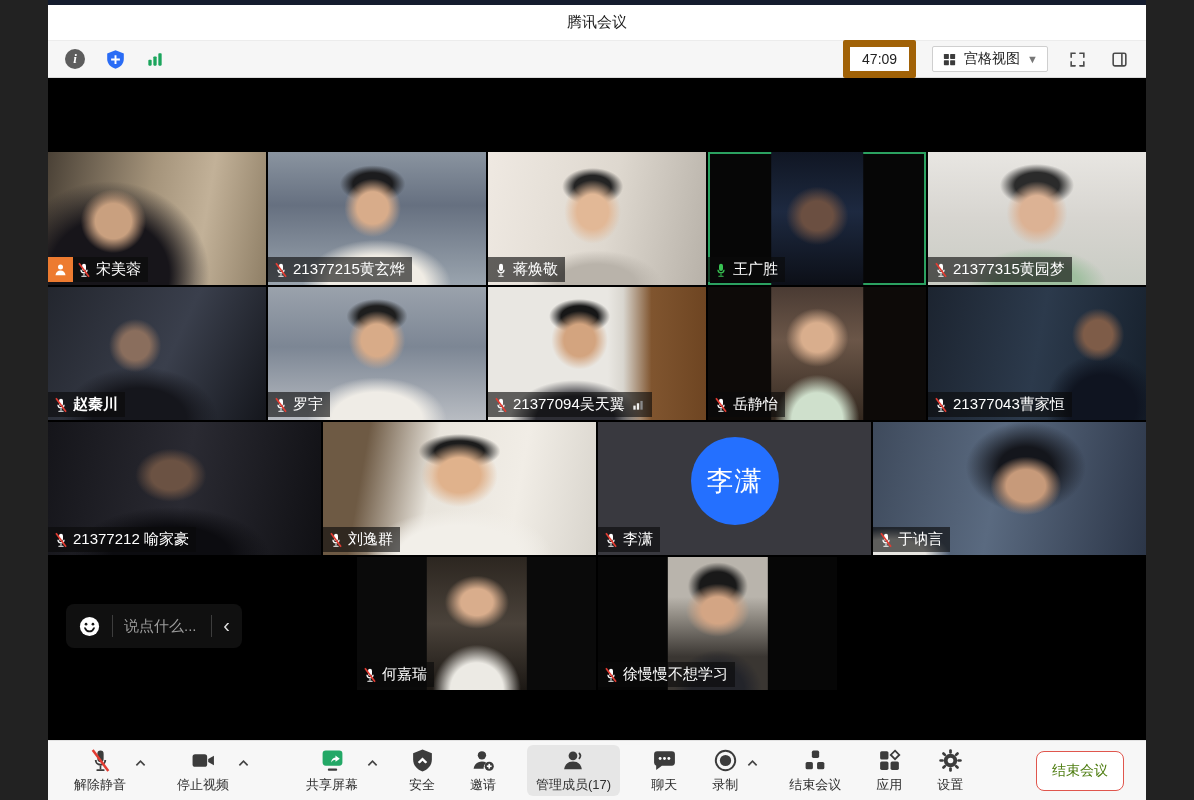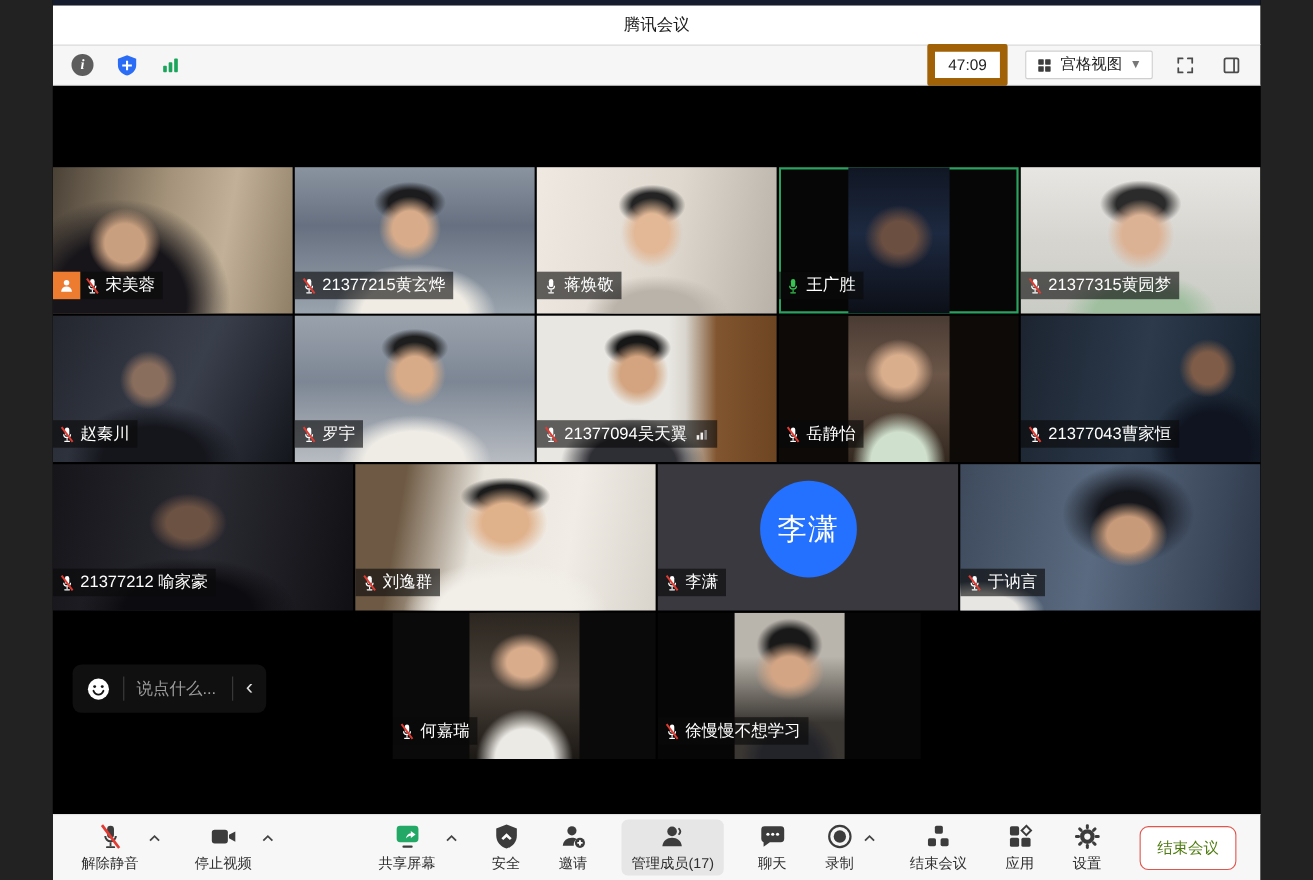--- a/index.html
+++ b/index.html
@@ -54,21 +54,21 @@
         radial-gradient(ellipse 34% 22% at 50% 48%, #6b4f41 0 50%, rgba(107,79,65,0) 100%),
         linear-gradient(180deg,#101623 0%,#1d2940 45%,#0c0f17 100%); }
   .p5 { background:
         radial-gradient(ellipse 14% 24% at 50% 46%, #dcb294 0 55%, rgba(220,178,148,0) 100%),
         radial-gradient(ellipse 17% 16% at 50% 25%, #2b2b2b 0 60%, rgba(43,43,43,0) 100%),
         radial-gradient(ellipse 32% 28% at 50% 100%, #9fbf9f 0 60%, rgba(159,191,159,0) 100%),
         linear-gradient(180deg,#e8e6e2 0%,#d7d5d0 50%,#c9ccc4 100%); }
   .p6 { background:
         radial-gradient(ellipse 12% 20% at 40% 44%, #8a6e5d 0 55%, rgba(138,110,93,0) 100%),
         radial-gradient(ellipse 36% 40% at 42% 100%, #15161c 0 60%, rgba(21,22,28,0) 100%),
-        linear-gradient(115deg,#23262e 0%,#3a3f4c 55%,#14161c 100%); }
+        linear-gradient(115deg,#23262e 0%,#3a3f4c 55%,#14161c 100%); font-weight: bold; }
   .p7 { background:
         radial-gradient(ellipse 13% 22% at 50% 40%, #d8ab88 0 55%, rgba(216,171,136,0) 100%),
         radial-gradient(ellipse 14% 13% at 50% 22%, #1e1e1e 0 60%, rgba(30,30,30,0) 100%),
         radial-gradient(ellipse 32% 32% at 50% 100%, #efece6 0 65%, rgba(239,236,230,0) 100%),
         linear-gradient(180deg,#9aa2ac 0%,#7c8694 45%,#b8bcc2 100%); }
   .p8 { background:
         radial-gradient(ellipse 13% 22% at 42% 40%, #d3a47f 0 55%, rgba(211,164,127,0) 100%),
         radial-gradient(ellipse 14% 13% at 42% 22%, #171717 0 60%, rgba(23,23,23,0) 100%),
         radial-gradient(ellipse 30% 30% at 40% 100%, #2e2e35 0 60%, rgba(46,46,53,0) 100%),
         linear-gradient(90deg,#e9e7e2 0%,#e9e7e2 55%,#d9d6cf 62%,#80552f 75%,#6e4522 100%); }
@@ -114,21 +114,21 @@
 
   .strip { display:none; }
   .portrait .strip { display:block; position:absolute; top:0; bottom:0; left:50%; transform:translateX(-50%); width:42%; }
   .active { box-shadow:inset 0 0 0 2px #2ba160; }
 
   .avatar { display:none; }
   .cam-off .avatar { display:flex; position:absolute; left:50%; top:44%; transform:translate(-50%,-50%);
                      width:88px; height:88px; border-radius:50%; background:#2470ff; color:#fff;
                      font-size:27px; align-items:center; justify-content:center; letter-spacing:1px; }
 
-  .label { position:absolute; left:0; bottom:13px; display:flex; align-items:center;
+  .label { position:absolute; left:0; bottom:3px; display:flex; align-items:center;
            background:rgba(10,10,10,.62); color:#fff; font-size:15px; height:25px;
            padding-right:7px; max-width:98%; }
   .label .pname { white-space:nowrap; overflow:hidden; text-overflow:ellipsis; margin-left:4px; }
   .mic { display:flex; align-items:center; margin-left:5px; flex:0 0 auto; }
   .mic svg { width:16px; height:16px; }
   .slash { display:none; }
   .mic-muted .slash { display:inline; }
   .mic-speaking .mic-body { fill:#38c453; }
   .host-badge { display:none; }
   .host .host-badge { display:flex; width:25px; height:25px; background:#ed7b30;
@@ -599,21 +599,21 @@
               <path d="M16.5 10.5 22 7.5v9l-5.5-3z"></path>
             </svg>
           </span>
         <span class="tlabel">停止视频</span>
       </div>
       <span class="chev"><svg viewBox="0 0 12 8" fill="none" stroke="#444" stroke-width="1.8">
             <path d="M1.5 6.5 6 2l4.5 4.5"></path>
           </svg></span>
     </div>
 
-    <div class="tb-group" style="margin-left:64px;">
+    <div class="tb-group" style="margin-left:26px;">
       <div class="tb-btn">
         <span class="ticon">
             <svg viewBox="0 0 24 24">
               <rect x="2.5" y="2.5" width="19" height="14.5" rx="3" fill="#23a866"></rect>
               <path d="M10.6 13.8c.4-2.7 1.8-4.3 4.3-4.7l-.1-2 4.2 3.1-4.1 3-.1-1.9c-1.9.3-3.2 1.1-4.2 2.5z" fill="#fff"></path>
               <rect x="7.5" y="19.8" width="9" height="2" rx="1" fill="#3c3c3c"></rect>
             </svg>
           </span>
         <span class="tlabel">共享屏幕</span>
       </div>

